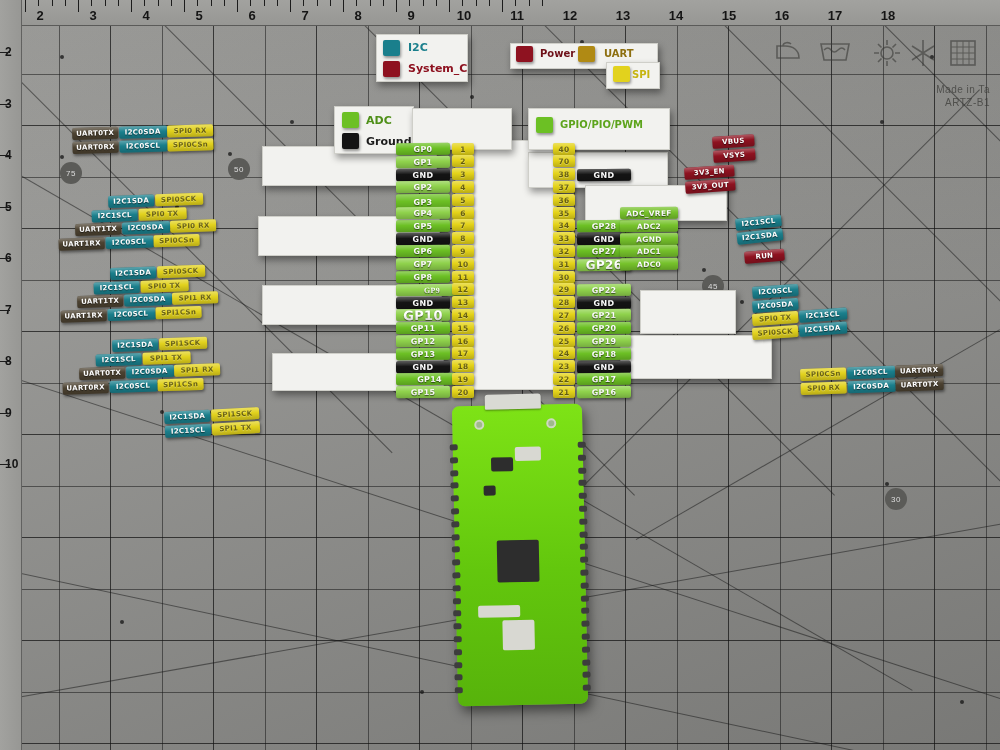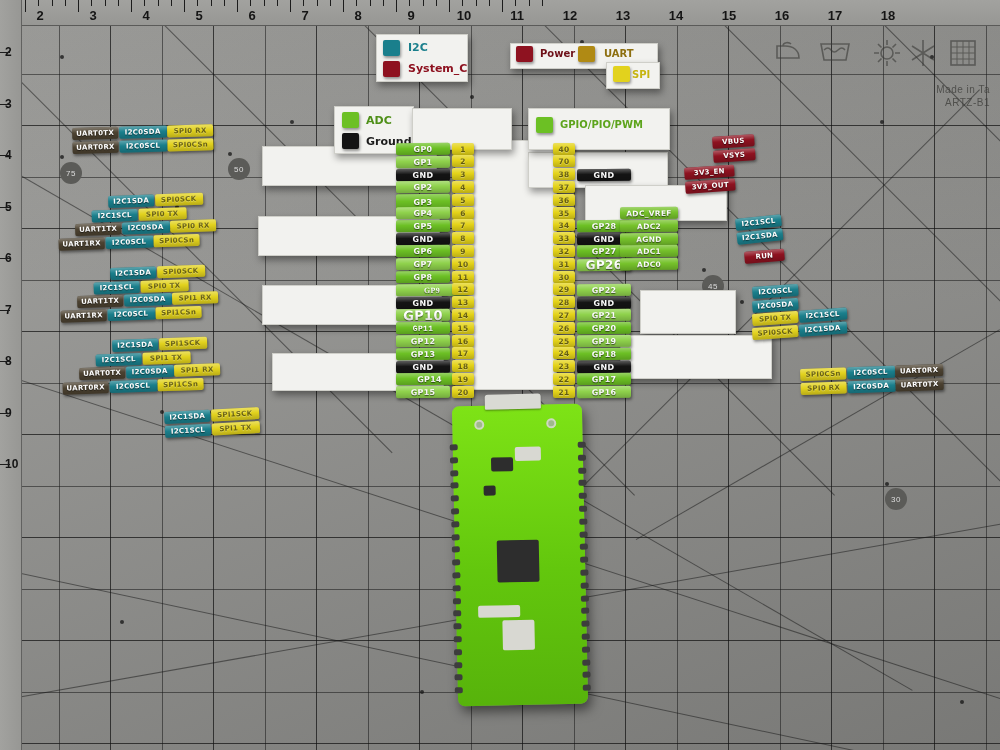--- a/index.html
+++ b/index.html
@@ -464,21 +464,21 @@
       <div class="tile c-gpio-l" style="left: 396px; top: 258.2px; width: 54px; height: 12.2px; font-size: 8px; transform: rotate(-0.6deg);">GP7</div>
       <div class="tile c-pin" style="left: 452px; top: 257.7px; width: 22px; height: 12.2px; font-size: 7.5px; transform: rotate(-0.6deg);">10</div>
       <div class="tile c-gpio" style="left: 396px; top: 271px; width: 54px; height: 12.2px; font-size: 8px; transform: rotate(-0.6deg);">GP8</div>
       <div class="tile c-pin" style="left: 452px; top: 270.5px; width: 22px; height: 12.2px; font-size: 7.5px; transform: rotate(-0.6deg);">11</div>
       <div class="tile c-gpio-l" style="left: 396px; top: 283.8px; width: 72px; height: 12.2px; font-size: 8px; transform: rotate(-0.6deg); font-family: Liberation Serif, serif;">GP9</div>
       <div class="tile c-pin" style="left: 452px; top: 283.3px; width: 22px; height: 12.2px; font-size: 7.5px; transform: rotate(-0.6deg);">12</div>
       <div class="tile c-gnd" style="left: 396px; top: 296.6px; width: 54px; height: 12.2px; font-size: 8px; transform: rotate(-0.6deg);">GND</div>
       <div class="tile c-pin" style="left: 452px; top: 296.1px; width: 22px; height: 12.2px; font-size: 7.5px; transform: rotate(-0.6deg);">13</div>
       <div class="tile c-gpio-l" style="left: 396px; top: 309.4px; width: 54px; height: 12.2px; font-size: 13px; transform: rotate(-0.6deg);">GP10</div>
       <div class="tile c-pin" style="left: 452px; top: 308.9px; width: 22px; height: 12.2px; font-size: 7.5px; transform: rotate(-0.6deg);">14</div>
-      <div class="tile c-gpio" style="left: 396px; top: 322.2px; width: 54px; height: 12.2px; font-size: 8px; transform: rotate(-0.6deg); font-family: Liberation Mono, monospace;">GP11</div>
+      <div class="tile c-gpio" style="left: 396px; top: 322.2px; width: 54px; height: 12.2px; font-size: 8px; transform: rotate(-0.6deg);">GP11</div>
       <div class="tile c-pin" style="left: 452px; top: 321.7px; width: 22px; height: 12.2px; font-size: 7.5px; transform: rotate(-0.6deg);">15</div>
       <div class="tile c-gpio-l" style="left: 396px; top: 335px; width: 54px; height: 12.2px; font-size: 8px; transform: rotate(-0.6deg);">GP12</div>
       <div class="tile c-pin" style="left: 452px; top: 334.5px; width: 22px; height: 12.2px; font-size: 7.5px; transform: rotate(-0.6deg);">16</div>
       <div class="tile c-gpio" style="left: 396px; top: 347.8px; width: 54px; height: 12.2px; font-size: 8px; transform: rotate(-0.6deg);">GP13</div>
       <div class="tile c-pin" style="left: 452px; top: 347.3px; width: 22px; height: 12.2px; font-size: 7.5px; transform: rotate(-0.6deg);">17</div>
       <div class="tile c-gnd" style="left: 396px; top: 360.6px; width: 54px; height: 12.2px; font-size: 8px; transform: rotate(-0.6deg);">GND</div>
       <div class="tile c-pin" style="left: 452px; top: 360.1px; width: 22px; height: 12.2px; font-size: 7.5px; transform: rotate(-0.6deg);">18</div>
       <div class="tile c-gpio" style="left: 396px; top: 373.4px; width: 67px; height: 12.2px; font-size: 8px; transform: rotate(-0.6deg);">GP14</div>
       <div class="tile c-pin" style="left: 452px; top: 372.9px; width: 22px; height: 12.2px; font-size: 7.5px; transform: rotate(-0.6deg);">19</div>
       <div class="tile c-gpio-l" style="left: 396px; top: 386.2px; width: 54px; height: 12.2px; font-size: 8px; transform: rotate(-0.6deg);">GP15</div>

